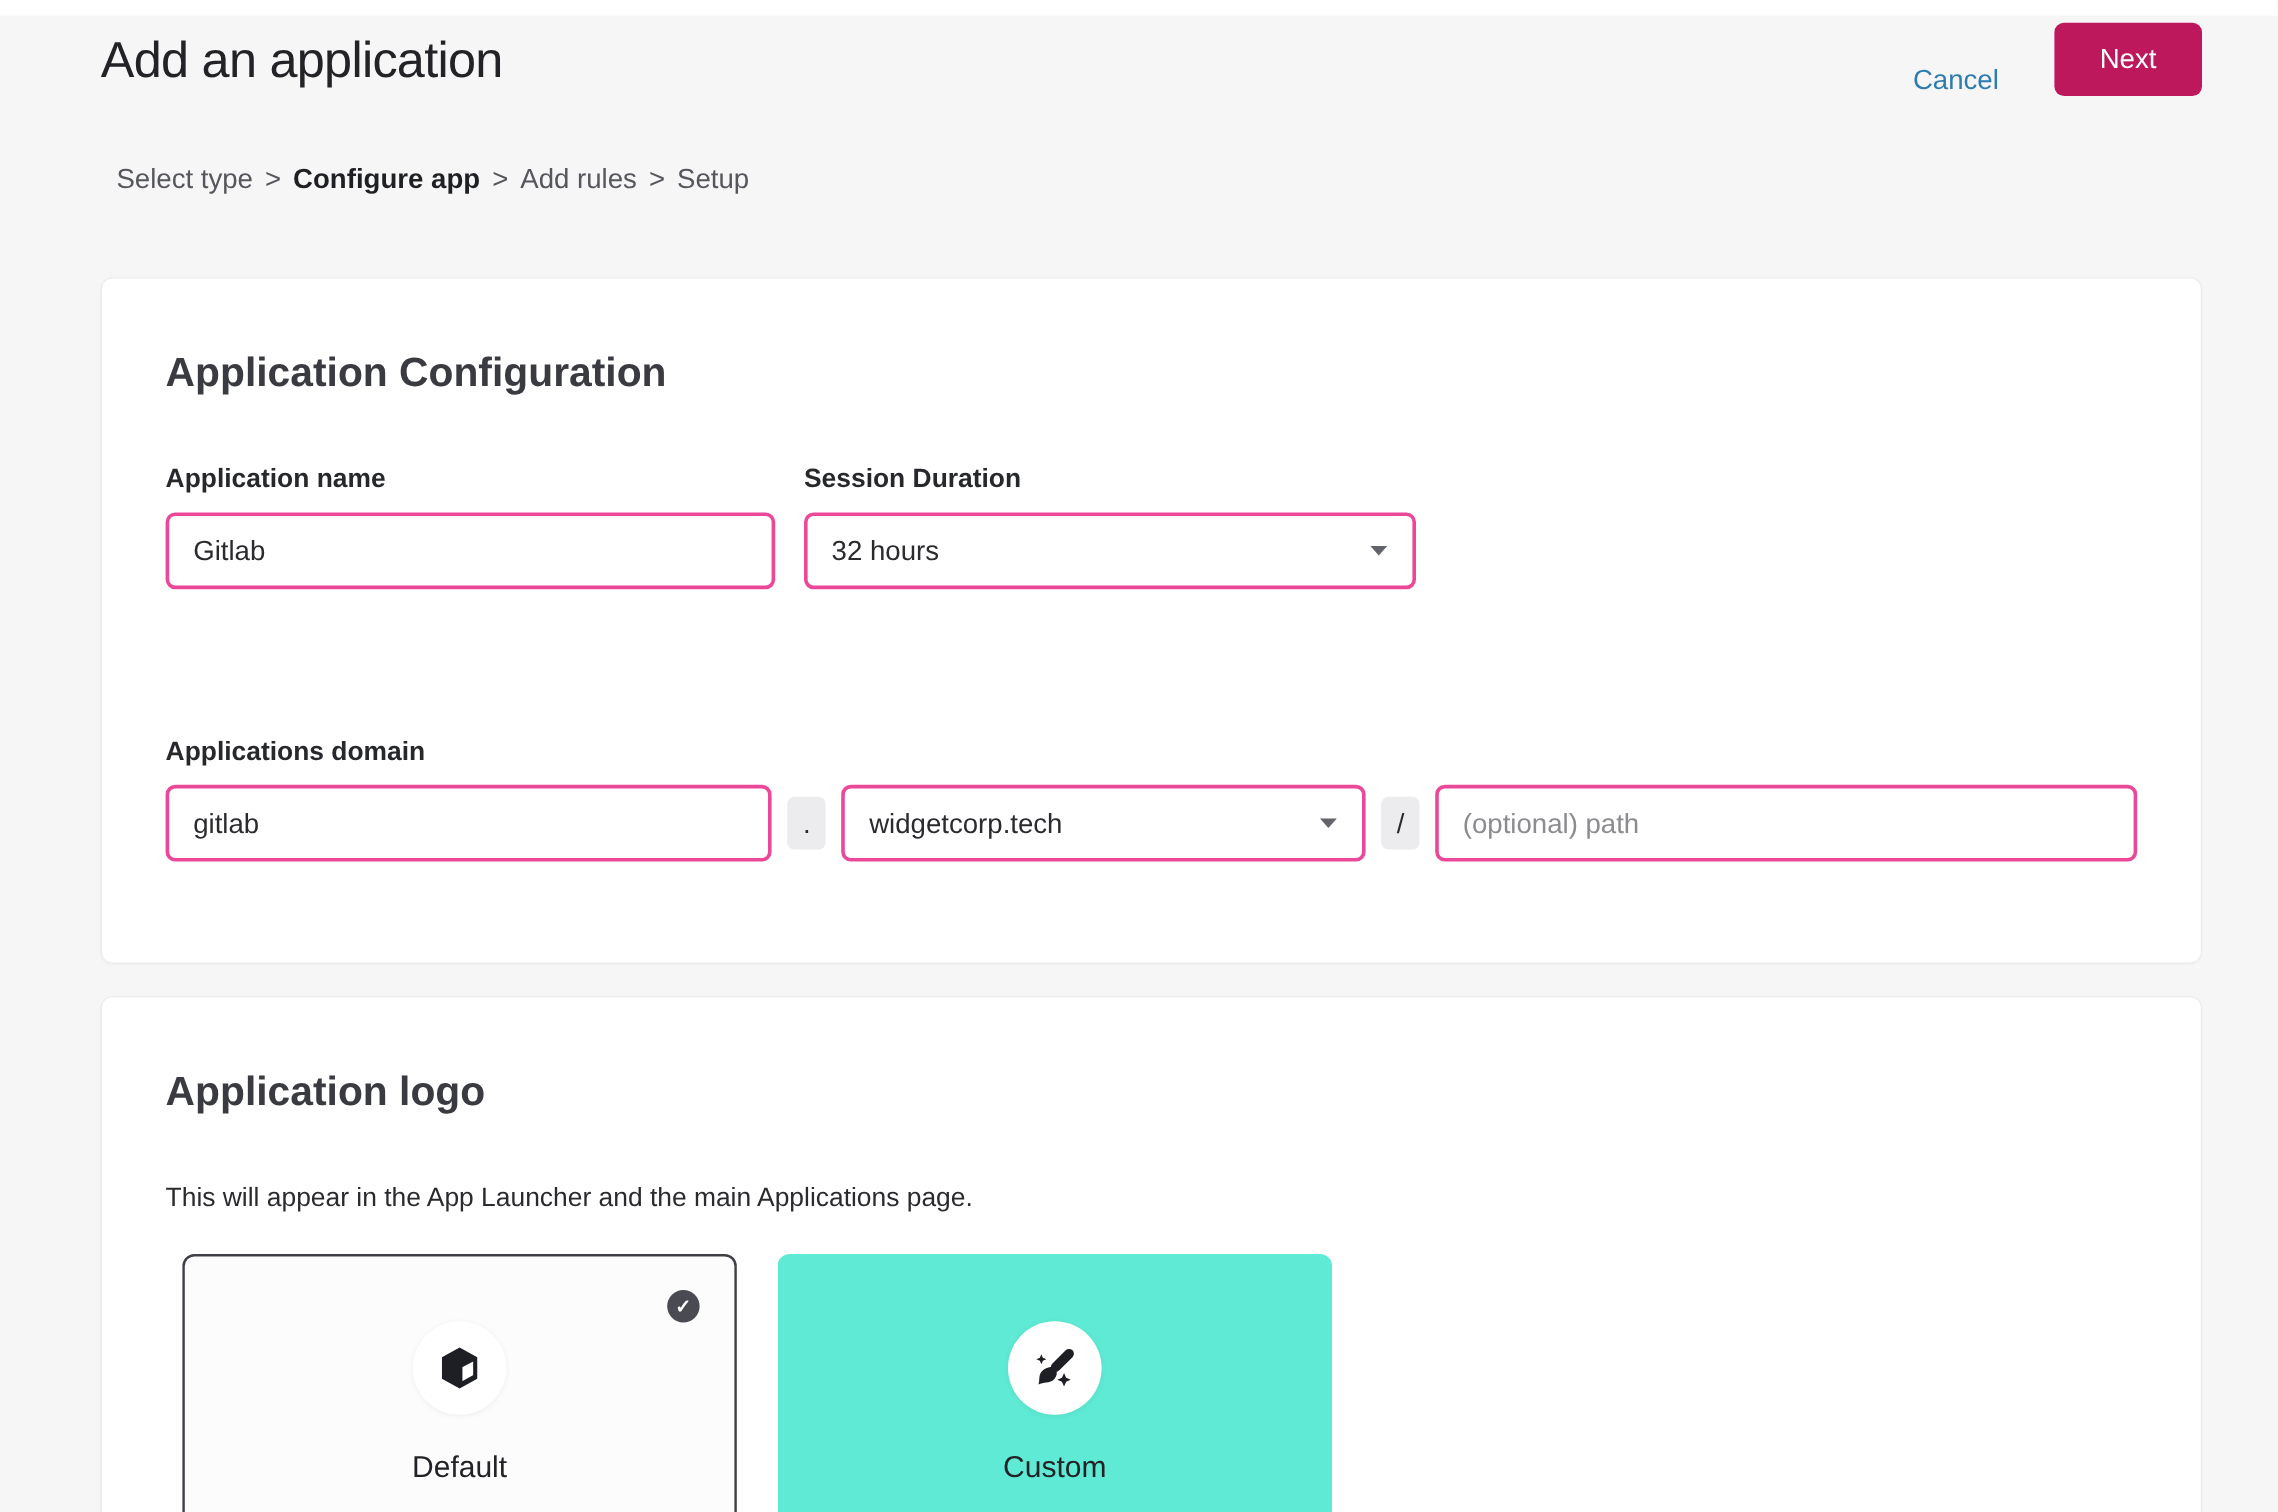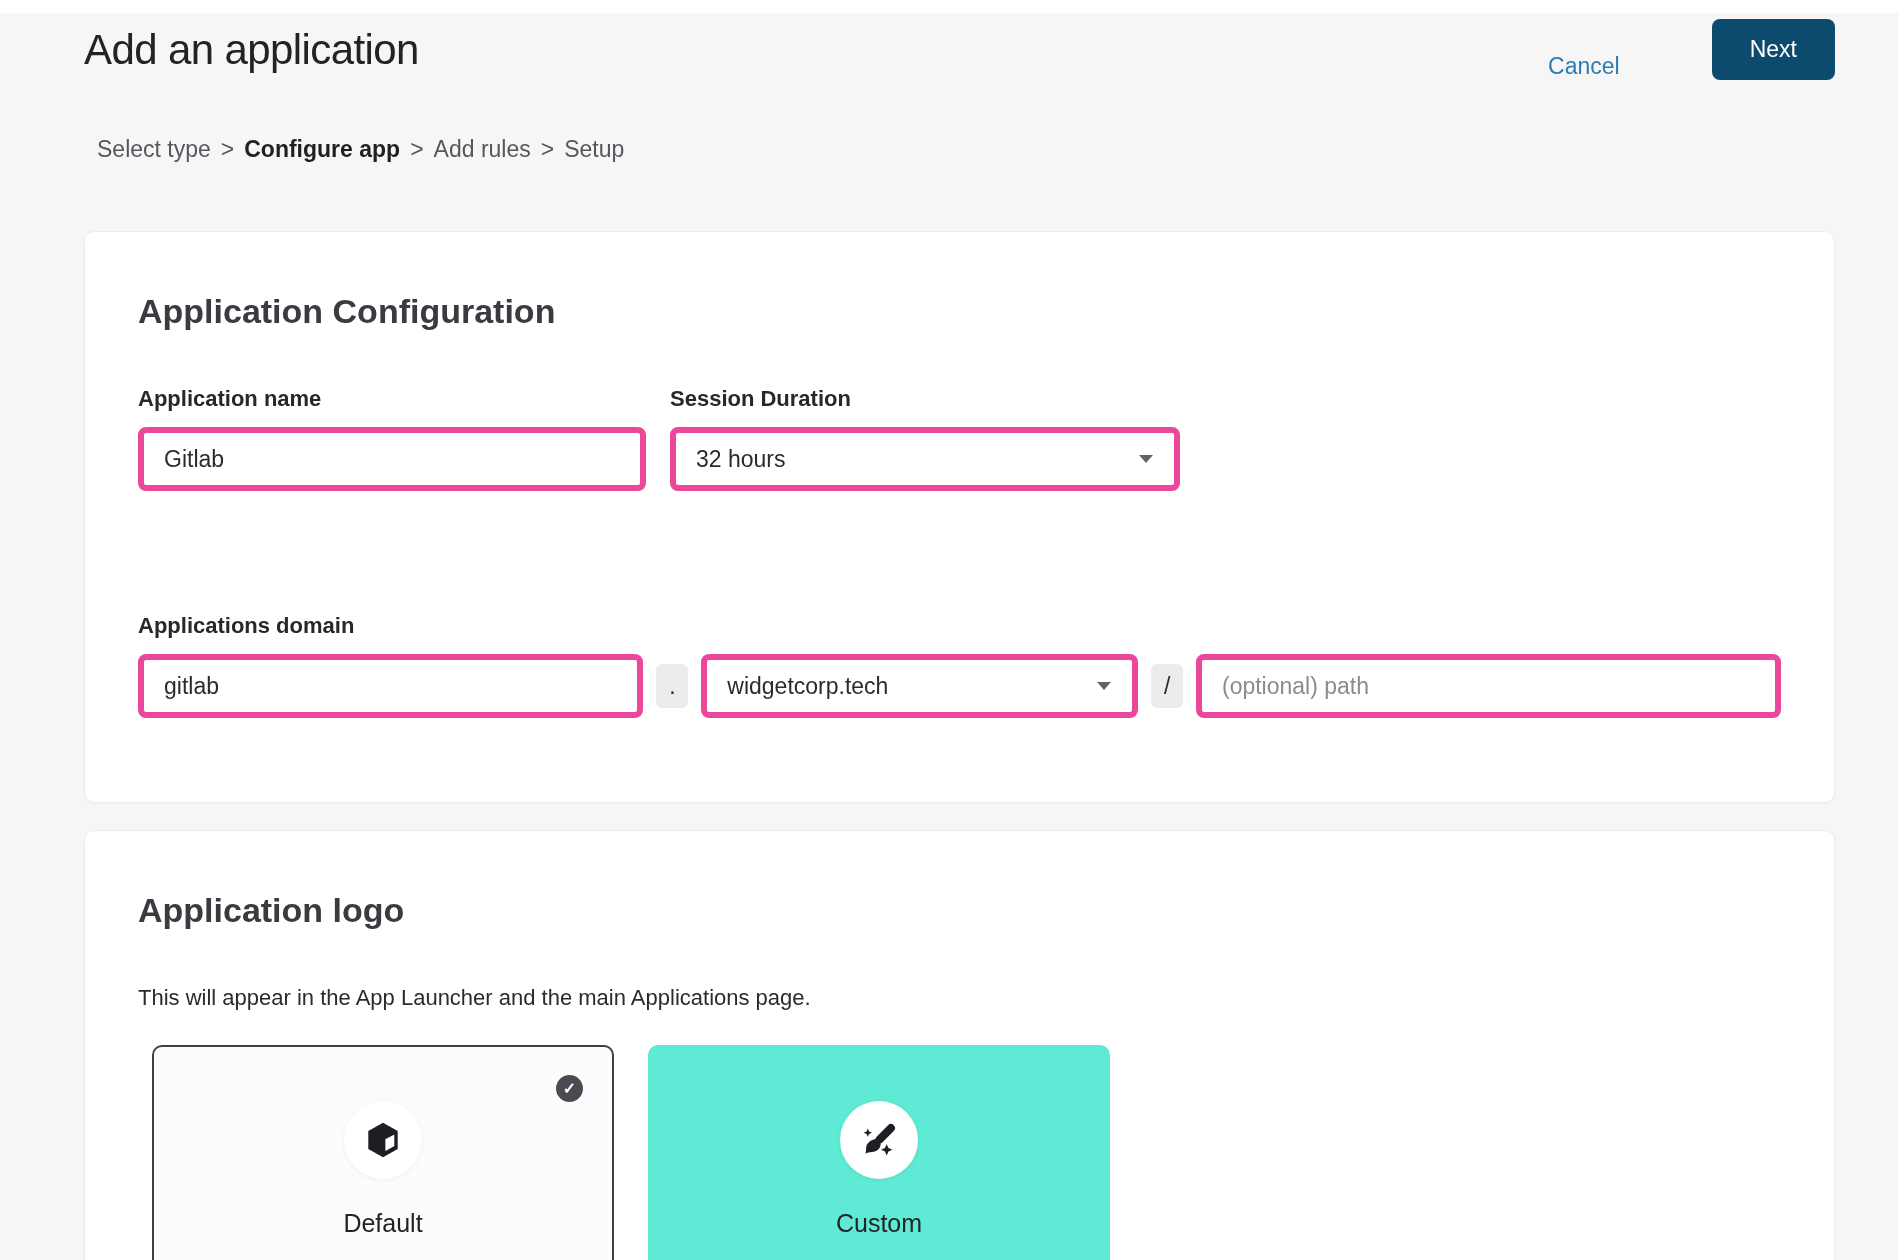--- a/index.html
+++ b/index.html
@@ -12,24 +12,23 @@
   }
   .topstrip { height: 13px; background: #ffffff; }
   .page { padding: 0 63px 0 84px; }
 
   
   .header { display: flex; justify-content: space-between; align-items: center; margin-top: 6px; gap: 48px; }
   .page-title { font-size: 42px; font-weight: 400; color: #232327; margin: 0; letter-spacing: -0.6px; }
   .header-actions { display: flex; align-items: flex-end; gap: 46px; }
   .cancel-link { color: #2d7cb1; font-size: 23px; cursor: pointer; text-decoration: none; }
   .next-btn {
-    background: #0c4a6e; color: #ffffff; font-size: 23px;
+    background: #be185d; color: #ffffff; font-size: 23px;
     border: none; border-radius: 8px; padding: 17px 38px; cursor: pointer;
     font-family: "Liberation Sans", sans-serif;
-    margin-left: 46px;
   }
 
   
   .breadcrumb { margin: 56px 0 0 13px; display: flex; align-items: center; gap: 10px; font-size: 23px; color: #56575d; }
   .breadcrumb .step { cursor: pointer; }
   .breadcrumb .step.active { font-weight: 700; color: #1f2023; }
   .breadcrumb .sep { color: #56575d; }
 
   
   .card {
@@ -40,21 +39,21 @@
   .card-config { margin-top: 68px; }
   .card-logo { margin-top: 27px; padding-bottom: 0; }
   .card h2 { font-size: 34px; font-weight: 700; color: #3a3b41; margin: 0; }
 
   
   .fields-row { display: flex; gap: 24px; margin-top: 55px; }
   .field-label { font-size: 22px; font-weight: 700; color: #27282c; display: block; }
   .domain-section-label { margin-top: 122px; }
   .control {
     margin-top: 15px; height: 64px;
-    border: 6px solid #ec4899; border-radius: 8px;
+    border: 3px solid #ec4899; border-radius: 8px;
     font-size: 23px; padding: 0 20px;
     background: #ffffff; color: #2b2b2f;
     display: flex; align-items: center;
     font-family: "Liberation Sans", sans-serif;
   }
   input.control { outline: none; }
   input.control::placeholder { color: #8b8b90; }
   .name-input { width: 508px; }
   .select { justify-content: space-between; cursor: pointer; }
   .duration-select { width: 510px; }

